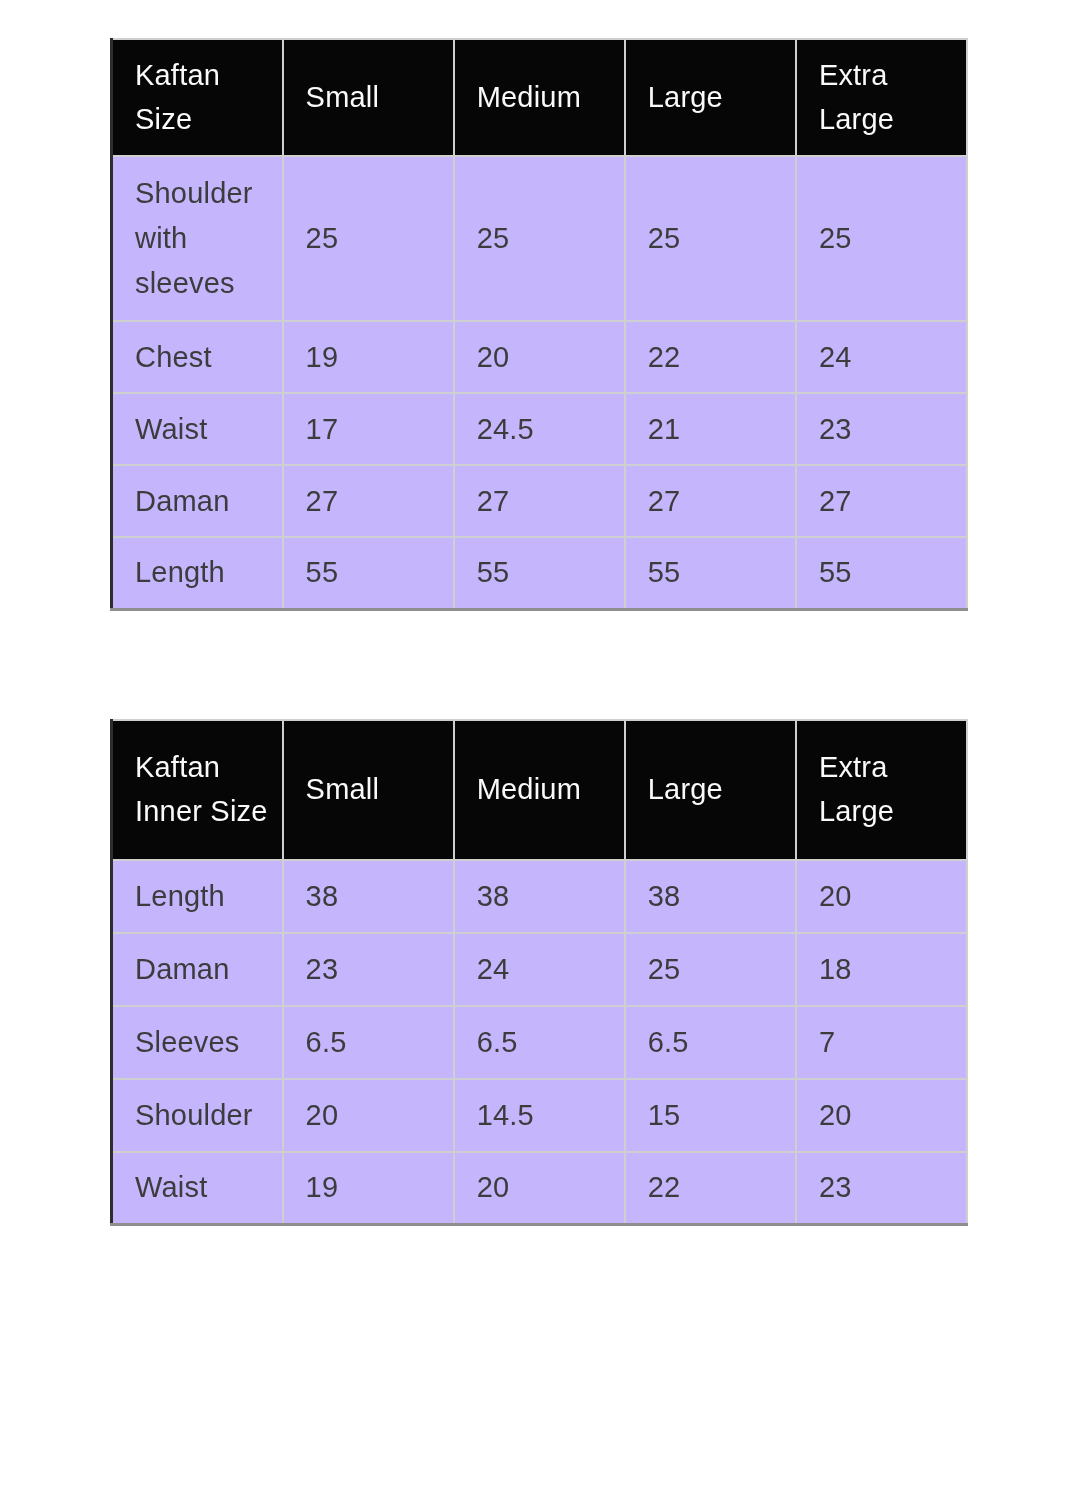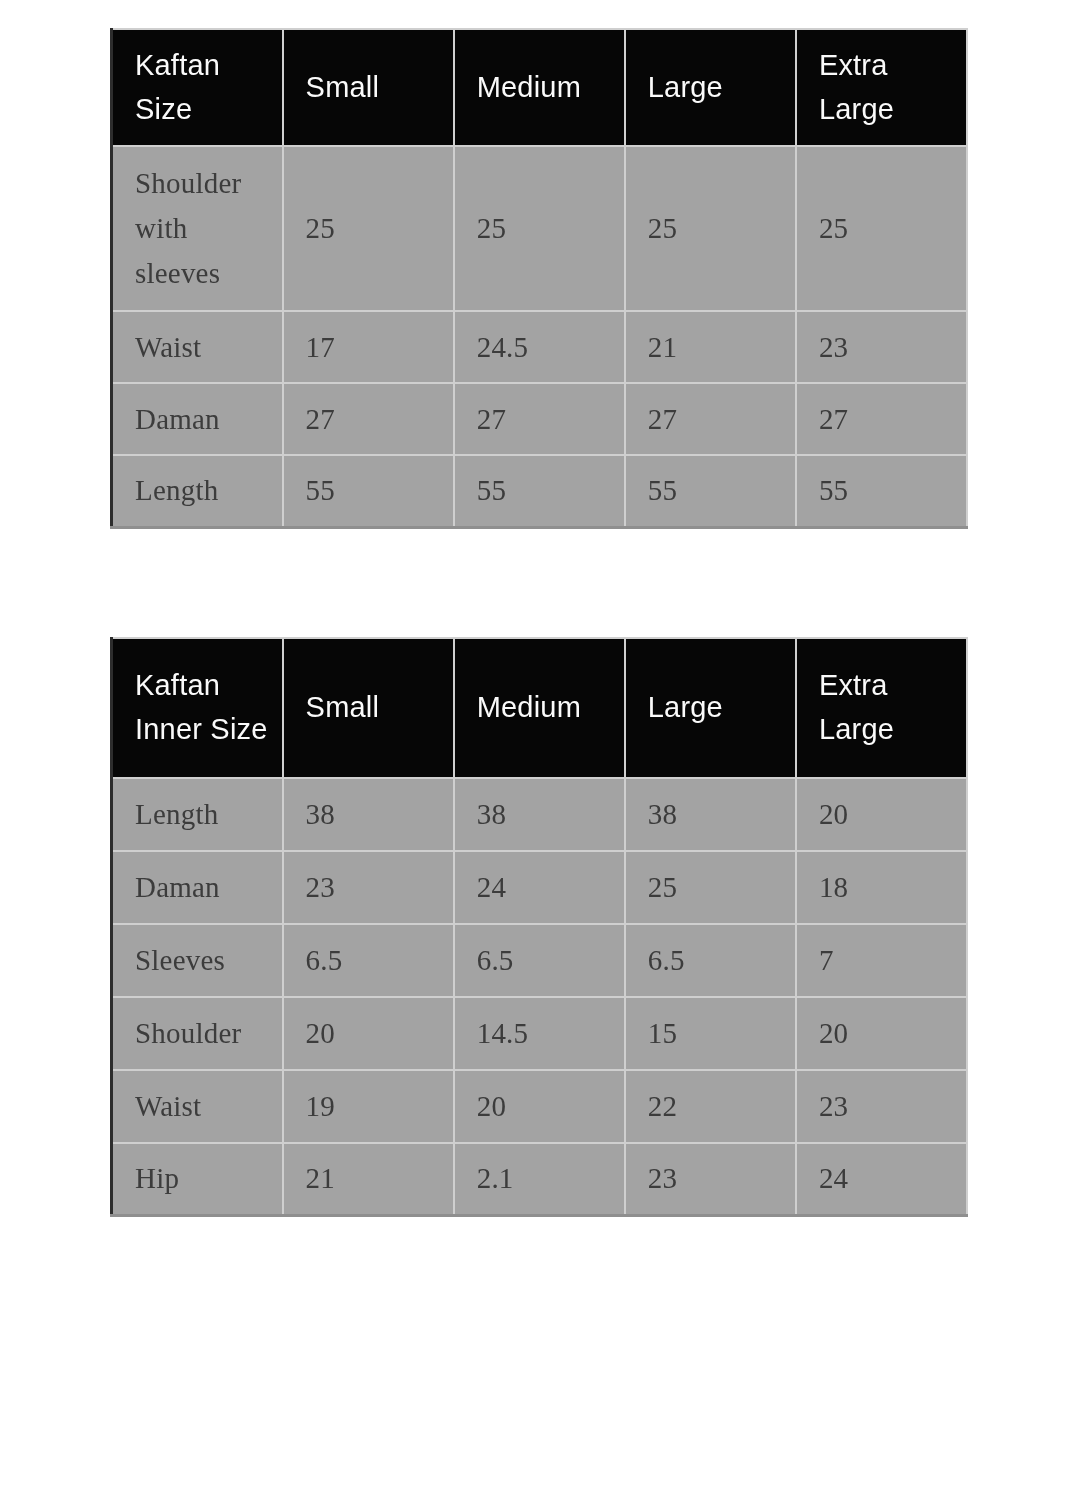--- a/index.html
+++ b/index.html
@@ -4,20 +4,21 @@
 <style>
   * { margin: 0; padding: 0; box-sizing: border-box; }
   html, body {
     width: 1080px;
     height: 1503px;
     background: #ffffff;
     font-family: "Liberation Sans", sans-serif;
   }
   .page {
     padding: 28px 9px 0 110px;
+    margin-top: 10px;
   }
   table.size-table {
     border-collapse: collapse;
     table-layout: fixed;
     width: 858px;
     font-size: 29px;
     font-weight: 300;
     letter-spacing: 0.2px;
     color: #3c3c3c;
     border-left: 3px solid #2d2d2d;
@@ -35,22 +36,21 @@
     white-space: pre-line;
   }
   .size-table th {
     background: #060606;
     color: #fafafa;
     font-weight: 300;
     line-height: 1.5;
   }
   .size-table td {
     line-height: 1.55;
-    background: #a3a3a3;
-    font-family: Liberation Serif, serif;
+    background: #c4b5fd;
   }
   tr.hdr-1 { height: 117px; }
   tr.hdr-2 { height: 140px; }
   tr.row-tall { height: 165px; }
   tr.row-std { height: 72px; }
   tr.row-std2 { height: 73px; }
 </style>
 </head>
 <body>
 
@@ -70,20 +70,27 @@
     </thead>
     <tbody>
       <tr class="row-tall">
         <td>Shoulder
 with
 sleeves</td>
         <td>25</td>
         <td>25</td>
         <td>25</td>
         <td>25</td>
+      </tr>
+      <tr class="row-std">
+        <td>Chest</td>
+        <td>19</td>
+        <td>20</td>
+        <td>22</td>
+        <td>24</td>
       </tr>
       <tr class="row-std">
         <td>Waist</td>
         <td>17</td>
         <td>24.5</td>
         <td>21</td>
         <td>23</td>
       </tr>
       <tr class="row-std">
         <td>Daman</td>
@@ -143,23 +150,16 @@
         <td>15</td>
         <td>20</td>
       </tr>
       <tr class="row-std2">
         <td>Waist</td>
         <td>19</td>
         <td>20</td>
         <td>22</td>
         <td>23</td>
       </tr>
-      <tr class="row-std2">
-        <td>Hip</td>
-        <td>21</td>
-        <td>2.1</td>
-        <td>23</td>
-        <td>24</td>
-      </tr>
     </tbody>
   </table>
 
 </div>
 
 </body></html>

